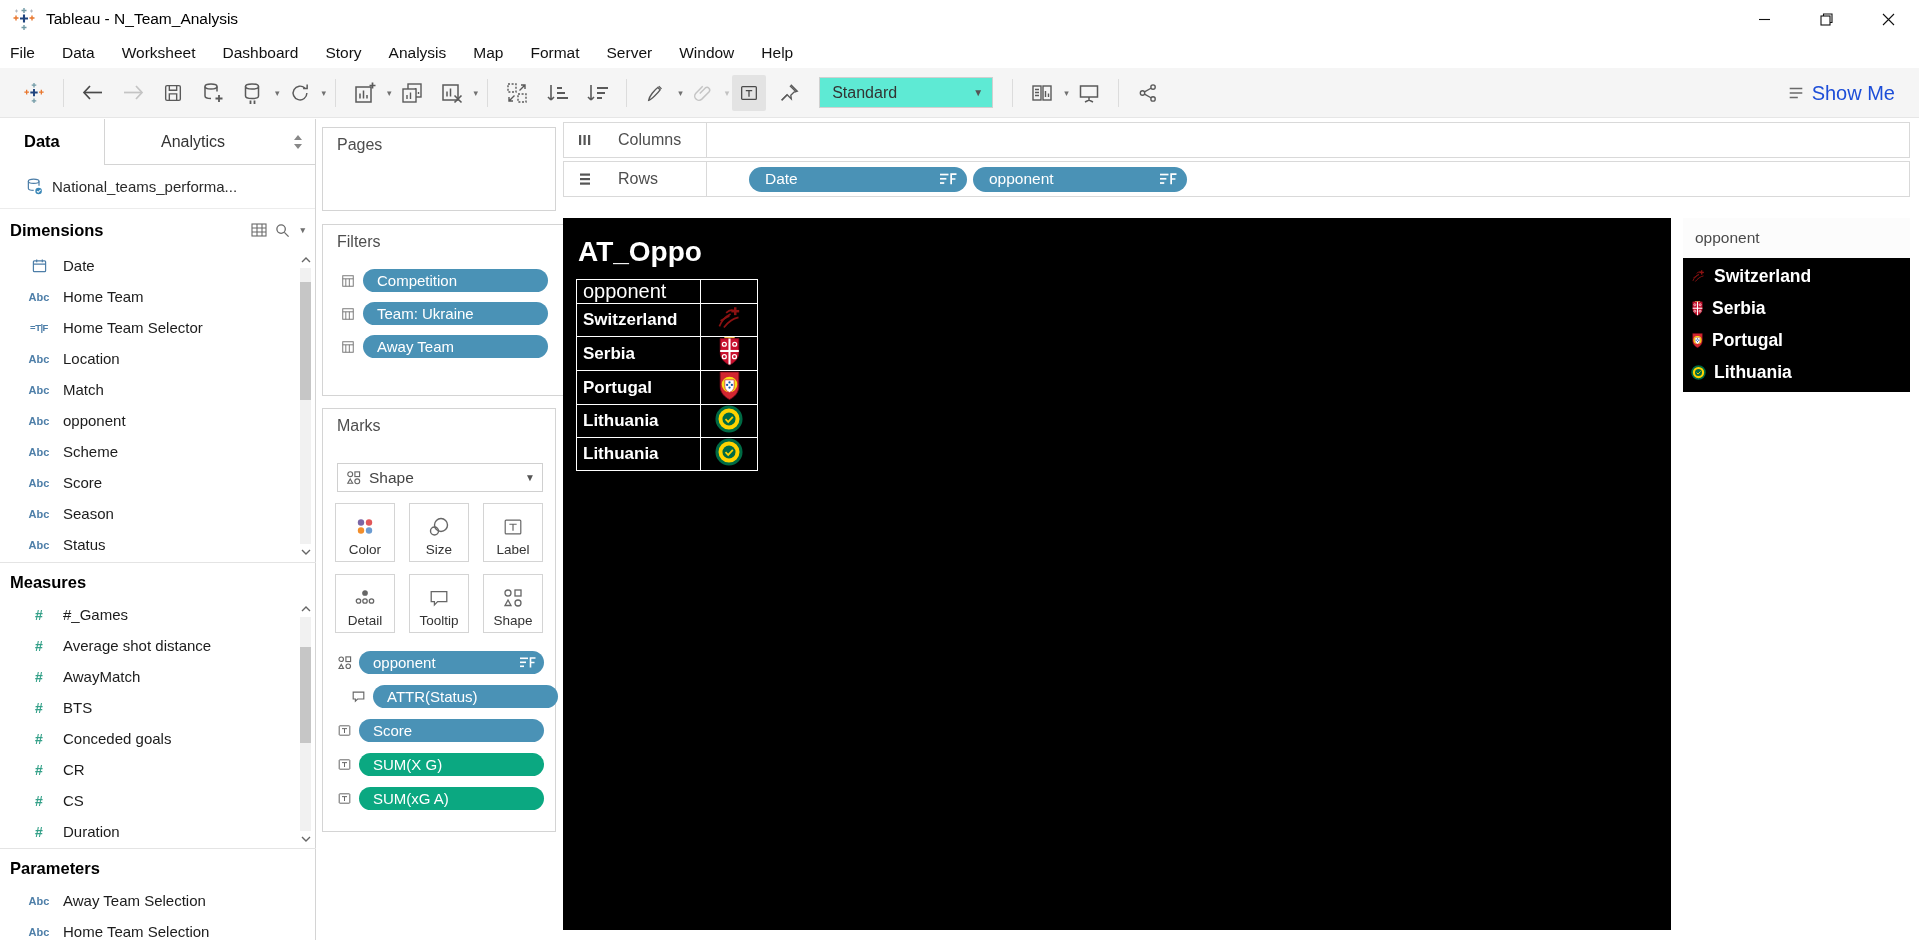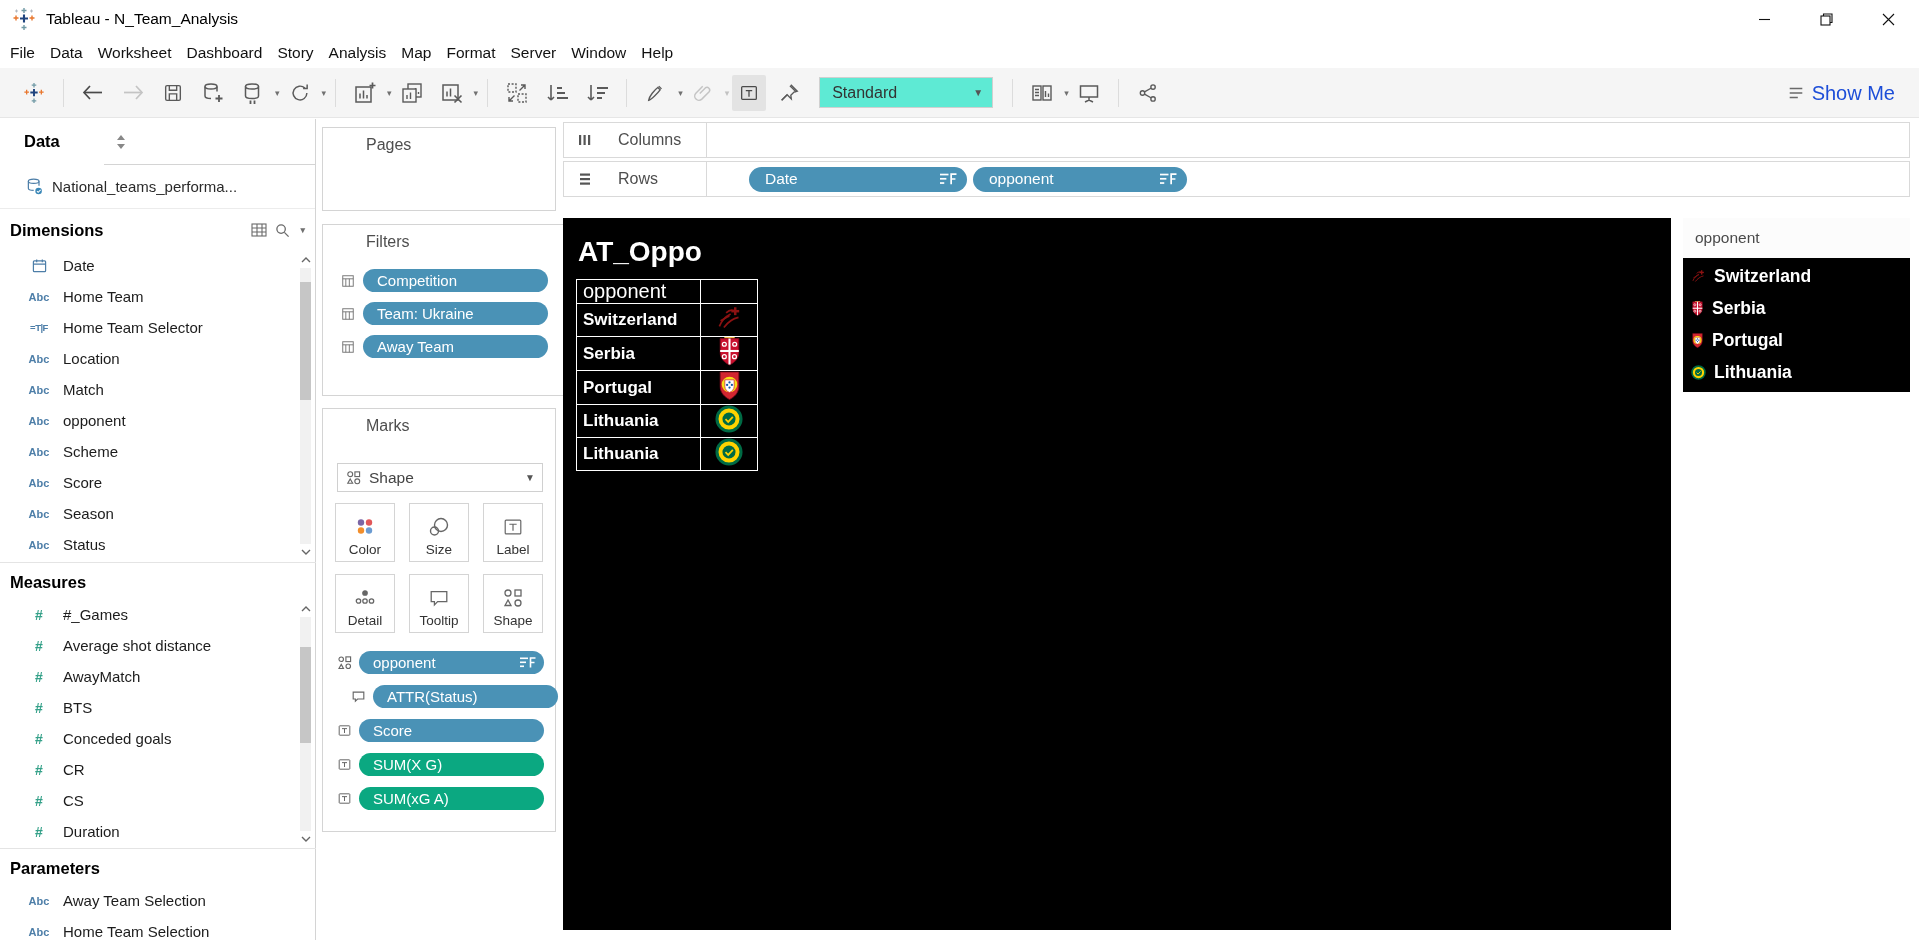--- a/index.html
+++ b/index.html
@@ -8,21 +8,21 @@
   #app { position:relative; width:1919px; height:940px; background:#fff; overflow:hidden; color:#1b1b1b; }
 
   
   .titlebar { position:absolute; left:0; top:0; width:1919px; height:38px; background:#fff; display:flex; align-items:center; }
   .titlebar .app-title { font-size:15.5px; color:#000; margin-left:10px; }
   .winbtns { position:absolute; right:0; top:0; height:38px; display:flex; }
   .winbtn { width:62px; height:38px; display:flex; align-items:center; justify-content:center; color:#111; font-size:15px; cursor:pointer; }
   .tlogo { margin-left:12px; }
 
   
-  .menubar { position:absolute; left:0; top:38px; width:1919px; height:30px; background:#fff; display:flex; align-items:center; gap:15px; padding-left:10px; }
+  .menubar { position:absolute; left:0; top:38px; width:1919px; height:30px; background:#fff; display:flex; align-items:center; gap:27px; padding-left:10px; }
   .menu-item { font-size:15.5px; color:#111; cursor:pointer; }
 
   
   .toolbar { position:absolute; left:0; top:68px; width:1919px; height:50px; background:#f5f5f5; border-bottom:1px solid #e6e6e6; display:flex; align-items:center; padding-left:14px; }
   .tbtn { height:36px; min-width:34px; display:flex; align-items:center; justify-content:center; margin:0 3px; border-radius:2px; cursor:pointer; }
   .tbtn.active { background:#e3e3e3; }
   .tsep { width:1px; height:28px; background:#dcdcdc; margin:0 9px; }
   .caret { font-size:9px; color:#707070; margin-left:2px; cursor:pointer; }
   .caret.dis { color:#c2c2c2; }
   .fitcombo { width:174px; height:31px; background:#5eead4; border:1px solid #d0d0d0; display:flex; align-items:center; margin:0 10px; cursor:pointer; }
@@ -48,21 +48,21 @@
   .ficon.calc { font-size:9.5px; letter-spacing:-0.5px; }
   .ficon.num { font-size:14px; color:#35a189; }
   .flabel { white-space:nowrap; overflow:hidden; }
   .divider { position:absolute; left:0; width:316px; height:1px; background:#e4e4e4; }
   .vscroll { position:absolute; right:2px; width:15px; display:flex; flex-direction:column; align-items:center; }
   .varrow { width:15px; height:16px; display:flex; align-items:center; justify-content:center; color:#777; cursor:pointer; }
   .vtrack { width:11px; flex:1; background:#f1f1f1; position:relative; }
   .vthumb { position:absolute; left:0; width:11px; background:#c6c6c6; cursor:pointer; }
 
   
-  .card { position:absolute; background:#fff; border:1px solid #d4d4d4;padding-left:29px; }
+  .card { position:absolute; background:#fff; border:1px solid #d4d4d4; }
   .card-title { font-size:16px; color:#4e4e4e; padding:8px 0 0 14px; }
   .pillrow { position:absolute; display:flex; align-items:center; }
   .pill { width:185px; height:23px; border-radius:12px; background:var(--pblue); color:#fff; font-size:15px; display:flex; align-items:center; padding:0 8px 0 14px; cursor:pointer; }
   .pill.green { background:var(--pgreen); }
   .pill .plbl { flex:1; white-space:nowrap; overflow:hidden; }
   .pill-prefix { width:22px; flex:0 0 22px; display:flex; justify-content:center; margin-right:4px; }
   .marktype { position:absolute; left:14px; top:54px; width:206px; height:29px; border:1px solid #d0d0d0; display:flex; align-items:center; gap:8px; padding-left:8px; cursor:pointer; }
   .marktype span.mtl { flex:1; font-size:15.5px; color:#444; }
   .marktype .mtcaret { width:24px; text-align:center; color:#555; font-size:10px; }
   .mbtn { position:absolute; width:60px; height:59px; border:1px solid #d4d4d4; display:flex; flex-direction:column; align-items:center; justify-content:flex-end; padding-bottom:4px; gap:4px; cursor:pointer; }
@@ -361,20 +361,21 @@
       <svg class="ic" width="18" height="18" viewBox="0 0 20 20" fill="none" stroke="#6a6a6a" stroke-width="1.5">
           <path d="M3 5h14M3 10h14M3 15h9"></path>
         </svg>
       <span>Show Me</span>
     </div>
   </div>
 
   <div class="datapane">
     <div class="tabs">
       <div class="tab-data">Data</div>
+      <div class="tab-analytics">Analytics</div>
       <div class="pane-collapse">
         <svg class="ic" width="12" height="14" viewBox="0 0 12 14" fill="#888">
             <path d="M6 0l4 5H2zM6 14l4-5H2z"></path>
           </svg>
       </div>
     </div>
     <div class="dsrow">
       <svg class="ic" width="17" height="18" viewBox="0 0 20 22" fill="none" stroke="#4d7ea8" stroke-width="1.5">
         <ellipse cx="9" cy="4" rx="6.5" ry="2.6"></ellipse>
           <path d="M2.5 4v8.5c0 1.5 2.9 2.6 6.5 2.6M15.5 4v5.5"></path>

